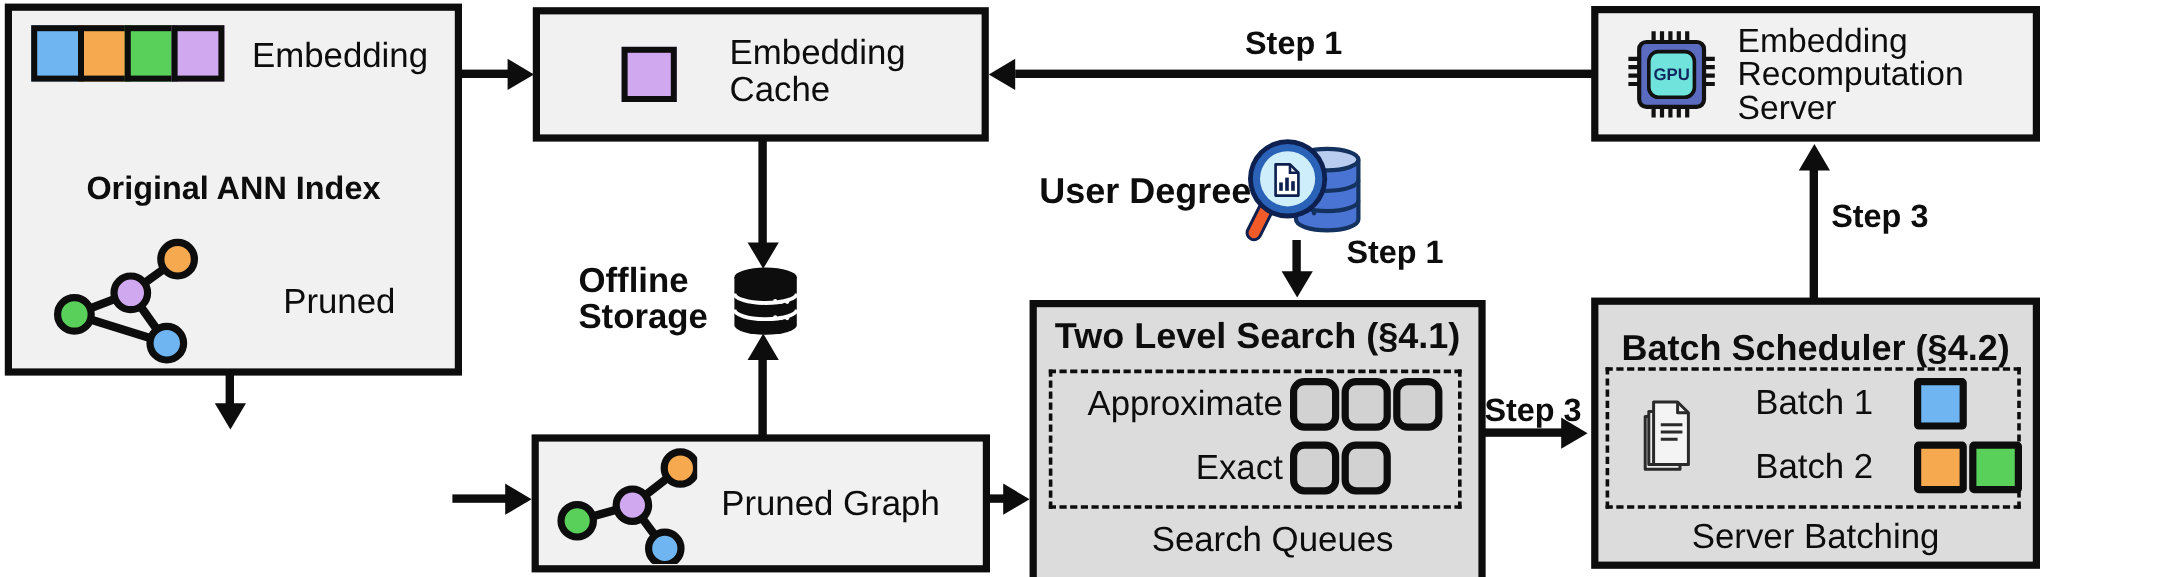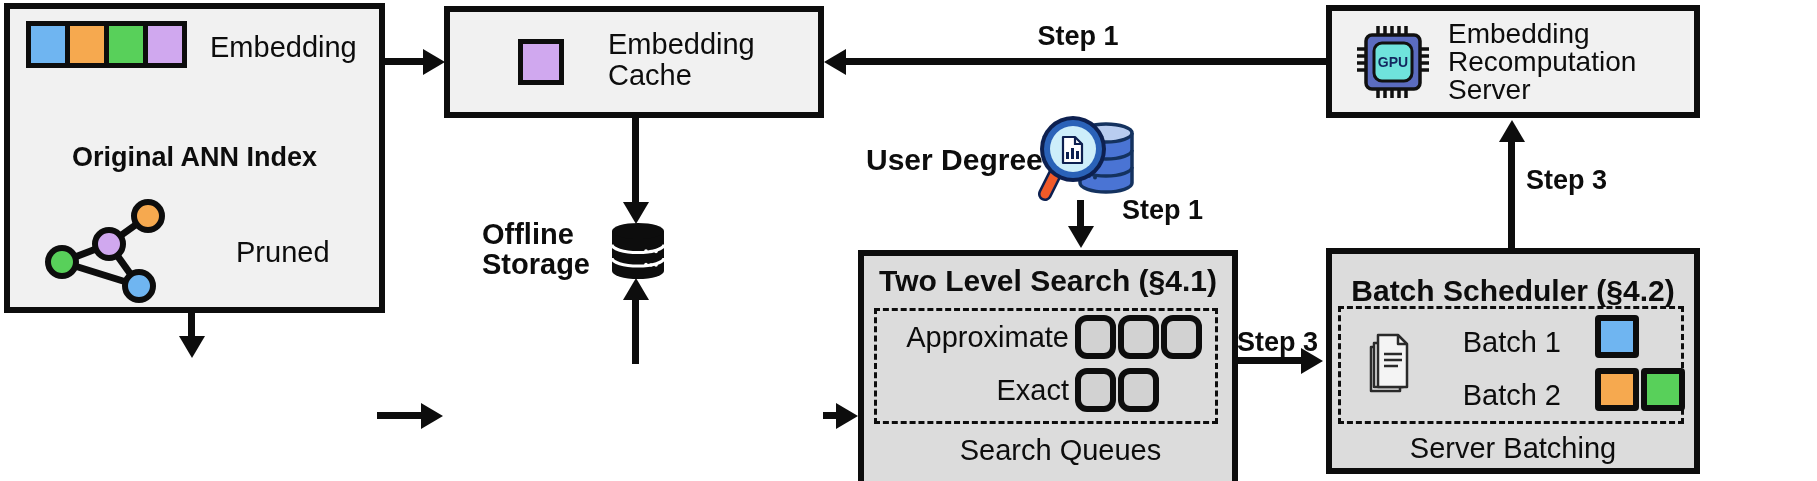--- a/index.html
+++ b/index.html
@@ -29,21 +29,21 @@
   .c-green  { background:#58d05a; }
   .c-purple { background:#d0a8ef; }
 
   
   .qrow { position:absolute; display:flex; align-items:center; }
   .qlabel { width:192px; text-align:right; padding-right:6px; }
   .qsquares { display:flex; gap:2px; }
   .qsq { width:41px; height:44px; border:6px solid #0d0d0d; border-radius:12px; background:#d2d2d2; }
 
   
-  .brow { position:absolute; display:flex; align-items:flex-end;gap:24px; }
+  .brow { position:absolute; display:flex; align-items:center;gap:24px; }
   .blabel { width:112px; text-align:right; margin-right:10px; }
   .bsquares { display:flex; gap:2px; }
   .bsq { width:44px; height:43px; border:6px solid #0d0d0d; border-radius:4px; }
 
   .dashed { position:absolute; border:3px dashed #0d0d0d; }
 
   
   .aline { position:absolute; background:#0d0d0d; }
   .ahead { position:absolute; width:0; height:0; }
   .ahead.right { border-top:13px solid transparent; border-bottom:13px solid transparent; border-left:22px solid #0d0d0d; }
@@ -115,20 +115,36 @@
       <rect x="12" y="12" width="54" height="54" rx="6" fill="#5b6cc0" stroke="#111111" stroke-width="3.5"></rect>
       <rect x="20" y="20" width="38" height="38" rx="8" fill="#6fe3dc" stroke="#111111" stroke-width="3"></rect>
       <text x="39" y="44" text-anchor="middle" font-size="14" font-weight="bold" fill="#12275e">GPU</text>
     </svg>
     <div class="abs t28 pre" style="left:116px; top:9px;">Embedding
 Recomputation
 Server</div>
   </div>
 
 
+  <div class="box light" style="left:443px; top:362px; width:382px; height:115px;">
+    <svg class="abs" style="left:8px; top:2px;" width="124" height="100" viewBox="0 0 124 100">
+      <g stroke="#0d0d0d" stroke-width="7">
+        <line x1="70" y1="51" x2="110" y2="20"></line>
+        <line x1="70" y1="51" x2="24" y2="64"></line>
+        <line x1="70" y1="51" x2="97" y2="87"></line>
+      </g>
+      <g stroke="#0d0d0d" stroke-width="6">
+        <circle cx="110" cy="20" r="13.5" fill="#f6a94f"></circle>
+        <circle cx="70" cy="51" r="13.5" fill="#d0a8ef"></circle>
+        <circle cx="24" cy="64" r="13.5" fill="#58d05a"></circle>
+        <circle cx="97" cy="87" r="13.5" fill="#6fb5f1"></circle>
+      </g>
+    </svg>
+    <div class="abs t29" style="left:152px; top:37px;">Pruned Graph</div>
+  </div>
 
   <div class="box gray" style="left:858px; top:250px; width:380px; height:283px;">
     <div class="abs bold center t30" style="top:8px;">Two Level Search (§4.1)</div>
     <div class="dashed" style="left:10px; top:52px; width:344px; height:116px;">
       <div class="qrow" style="left:6px; top:4px;">
         <div class="qlabel t29">Approximate</div>
         <div class="qsquares">
           <div class="qsq"></div>
           <div class="qsq"></div>
           <div class="qsq"></div>

